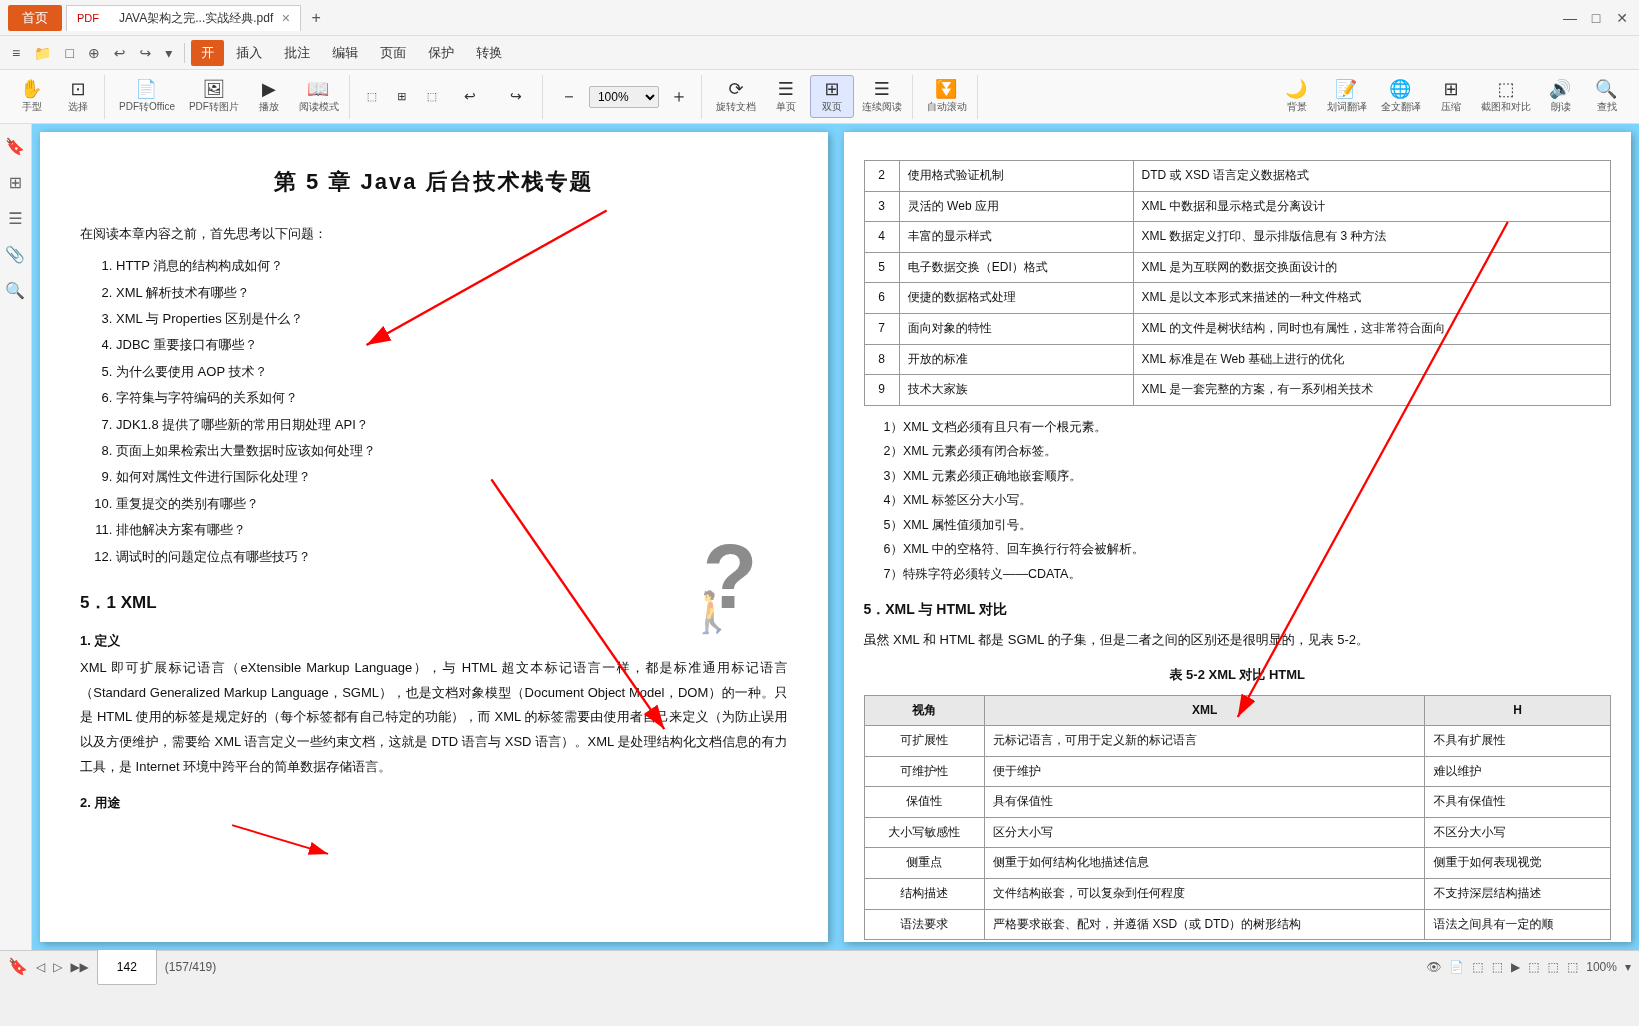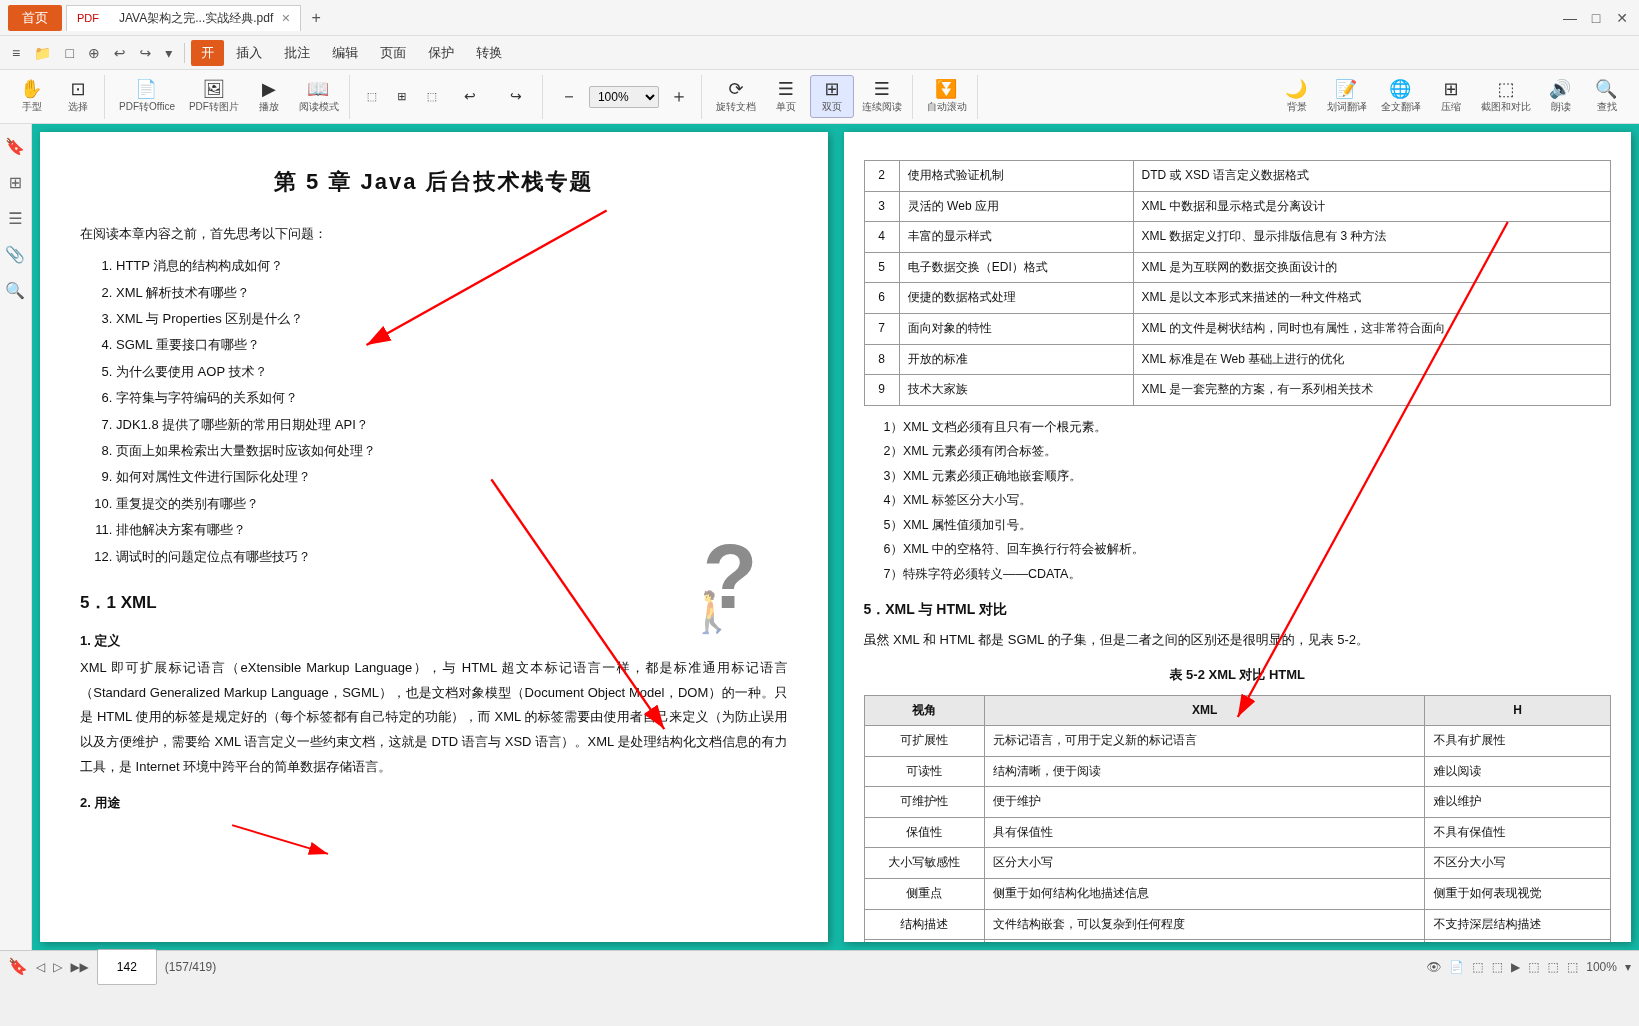--- a/index.html
+++ b/index.html
@@ -35,21 +35,21 @@
     .nav-active { background: #e0e8ff; border: 1px solid #aac; }
 
     
     .main-area { display: flex; height: calc(1026px - 36px - 34px - 54px - 44px - 32px); }
 
     
     .sidebar { width: 32px; background: #f5f5f5; border-right: 1px solid #ddd; display: flex; flex-direction: column; align-items: center; padding-top: 8px; gap: 8px; }
     .sidebar-icon { width: 28px; height: 28px; display: flex; align-items: center; justify-content: center; font-size: 16px; color: #666; cursor: pointer; border-radius: 2px; }
 
     
-    .pages-container { display: flex; flex: 1; overflow: hidden; background: #14b8a6; }
+    .pages-container { display: flex; flex: 1; overflow: hidden; background: #7dd3fc; }
 
     
     .pdf-page { background: white; margin: 8px; flex: 1; overflow: hidden; position: relative; box-shadow: 2px 2px 8px rgba(0,0,0,0.3); }
     .page-content { padding: 30px 40px; font-size: 13px; line-height: 1.8; color: #111; }
     .chapter-title { font-size: 22px; font-weight: bold; text-align: center; margin-bottom: 20px; letter-spacing: 2px; }
     .section-title { font-size: 17px; font-weight: bold; margin: 20px 0 10px; }
     .subsection-title { font-size: 14px; font-weight: bold; margin: 15px 0 8px; }
     .content-text { font-size: 13px; line-height: 1.9; text-align: justify; }
     .question-list { margin: 8px 0 8px 36px; }
     .question-list li { margin: 3px 0; font-size: 13px; }
@@ -252,21 +252,21 @@
     <div class="pdf-page">
       <div class="page-content">
         <div class="chapter-title">第 5 章    Java 后台技术栈专题</div>
 
         <div class="content-text" style="">在阅读本章内容之前，首先思考以下问题：</div>
 
         <ol class="question-list">
           <li>HTTP 消息的结构构成如何？</li>
           <li>XML 解析技术有哪些？</li>
           <li>XML 与 Properties 区别是什么？</li>
-          <li>SGML 重要接口有哪些？</li>
+          <li>JDBC 重要接口有哪些？</li>
           <li>为什么要使用 AOP 技术？</li>
           <li>字符集与字符编码的关系如何？</li>
           <li>JDK1.8 提供了哪些新的常用日期处理 API？</li>
           <li>页面上如果检索出大量数据时应该如何处理？</li>
           <li>如何对属性文件进行国际化处理？</li>
           <li>重复提交的类别有哪些？</li>
           <li>排他解决方案有哪些？</li>
           <li>调试时的问题定位点有哪些技巧？</li>
         </ol>
 
@@ -366,25 +366,20 @@
               <th>视角</th>
               <th>XML</th>
               <th>H</th>
             </tr>
           </thead>
           <tbody>
             <tr>
               <td>可扩展性</td>
               <td>元标记语言，可用于定义新的标记语言</td>
               <td>不具有扩展性</td>
-            </tr>
-            <tr>
-              <td>可读性</td>
-              <td>结构清晰，便于阅读</td>
-              <td>难以阅读</td>
             </tr>
             <tr>
               <td>可维护性</td>
               <td>便于维护</td>
               <td>难以维护</td>
             </tr>
             <tr>
               <td>保值性</td>
               <td>具有保值性</td>
               <td>不具有保值性</td>

